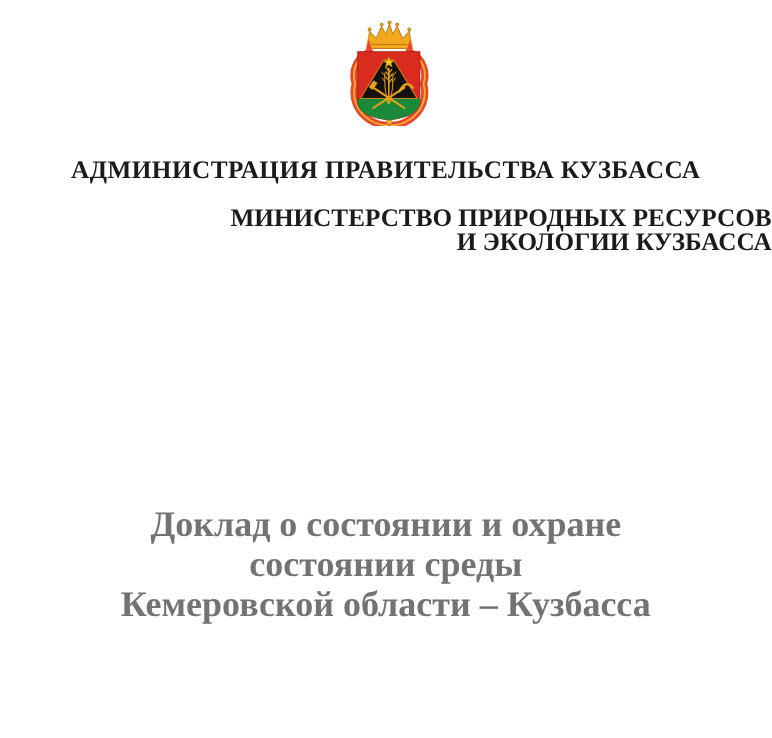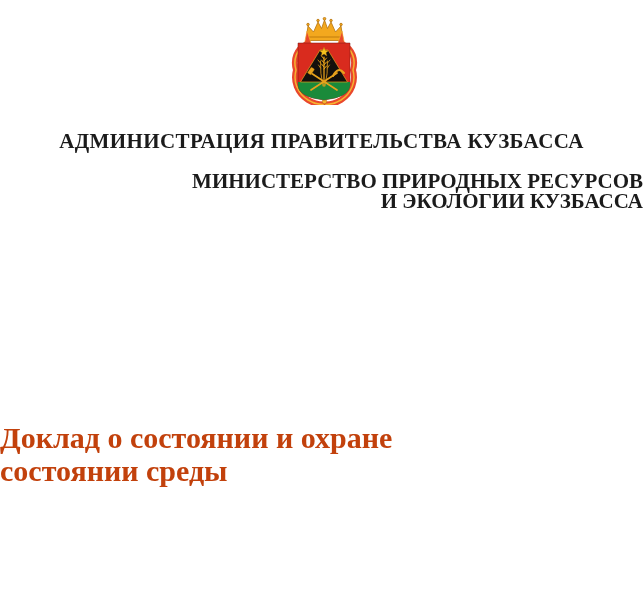--- a/index.html
+++ b/index.html
@@ -44,25 +44,25 @@
     text-align: right;
     font-weight: bold;
     font-size: 21px;
     line-height: 20px;
   }
   .report-title {
     position: absolute;
     top: 421px;
     left: 0;
     width: 100%;
-    text-align: left;
+    text-align: center;
     font-weight: bold;
     font-size: 30px;
     line-height: 33px;
-    color: #c2410c;
+    color: #737373;
   }
 </style>
 </head>
 <body>
 
 <div class="page">
 
   <svg class="emblem" viewBox="0 0 150 176" xmlns="http://www.w3.org/2000/svg" aria-hidden="true">
     <defs>
       <clipPath id="shieldClip">
@@ -129,15 +129,16 @@
   <div class="org-line admin">АДМИНИСТРАЦИЯ ПРАВИТЕЛЬСТВА КУЗБАССА</div>
 
   <div class="ministry">
     <div>МИНИСТЕРСТВО ПРИРОДНЫХ РЕСУРСОВ</div>
     <div>И ЭКОЛОГИИ КУЗБАССА</div>
   </div>
 
   <div class="report-title">
     <div>Доклад о состоянии и охране</div>
     <div>состоянии среды</div>
+    <div>Кемеровской области – Кузбасса</div>
   </div>
 
 </div>
 
 </body></html>

